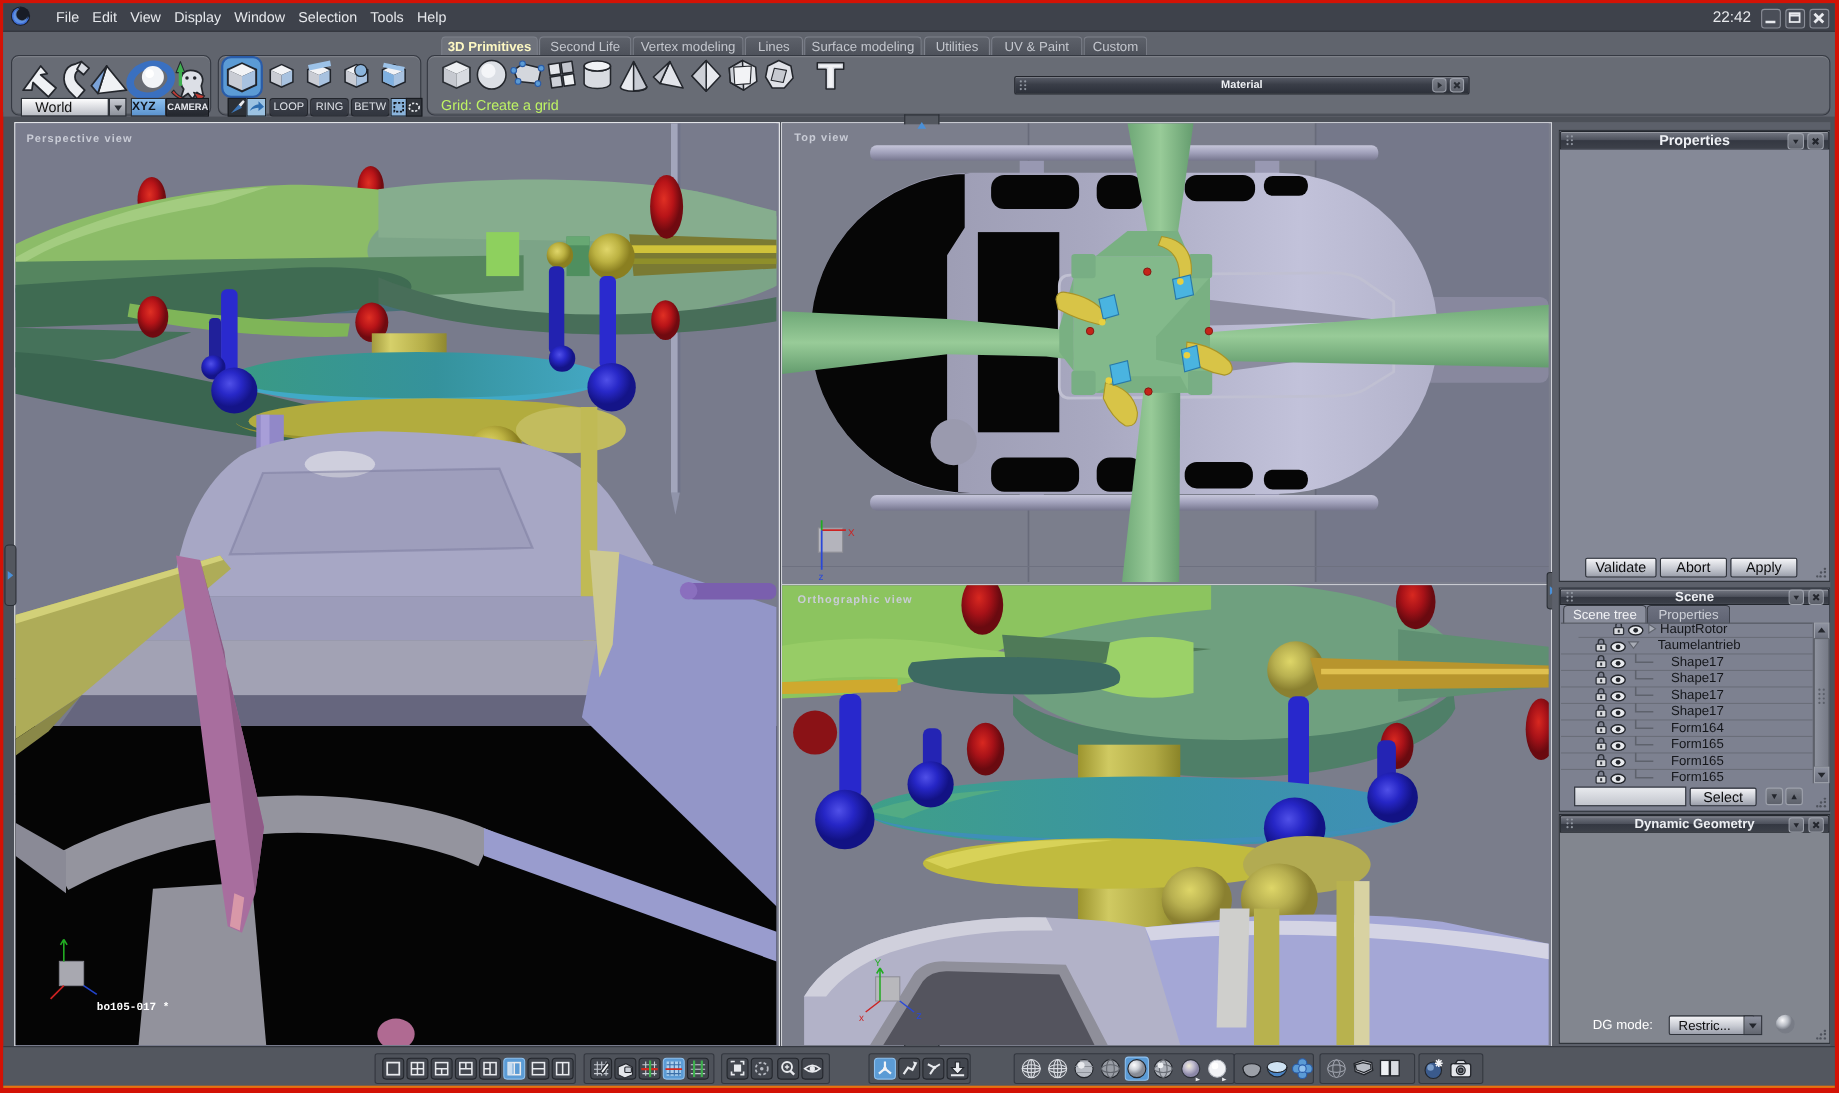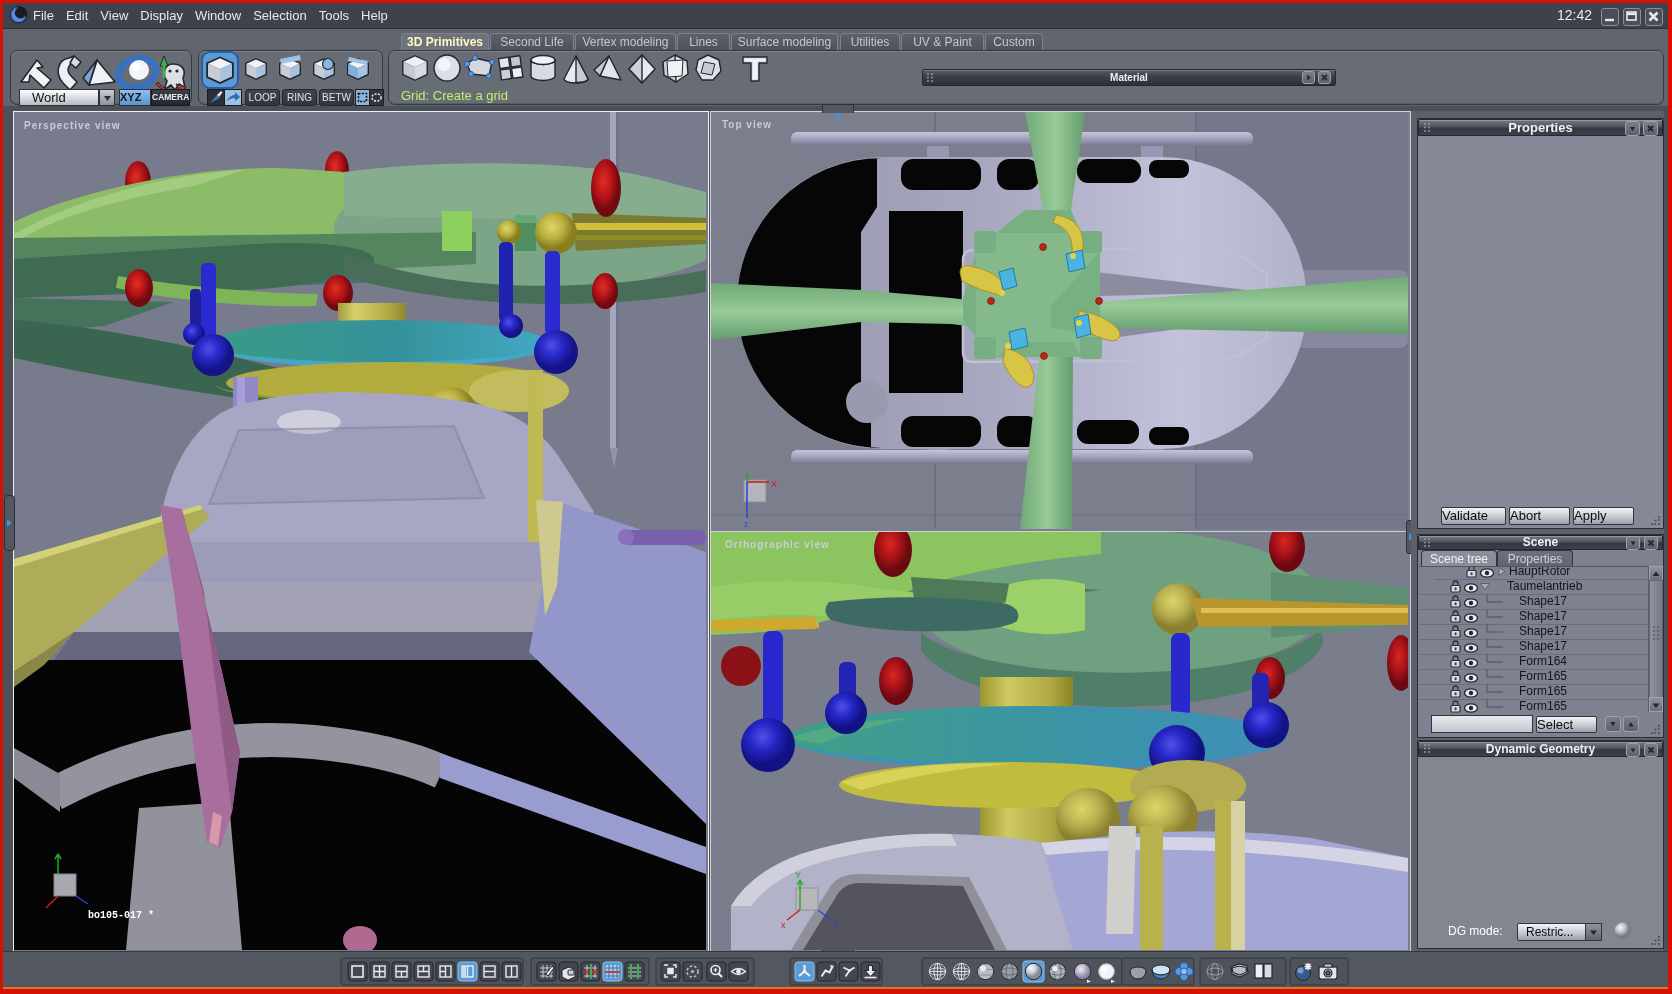--- a/index.html
+++ b/index.html
@@ -6,38 +6,38 @@
 .abs{position:absolute}
 #content{left:3px;top:3px;width:1665px;height:986px;background:#4c5058}
 #titlebar{left:0;top:0;width:1665px;height:25px;background:#3e424b;border-bottom:1px solid #2a2e35}
 .menuitem{color:#e6e8ec;font-size:13px;line-height:25px;display:inline-block}
 #toolbar{left:0;top:26px;width:1665px;height:77px;background:#60646d}
 .grp{border:1px solid #353942;border-radius:7px;background:#686c75;box-shadow:inset 0 1px 0 rgba(255,255,255,.14), inset 0 -1px 0 rgba(0,0,0,.15)}
 .tab{height:16px;border:1px solid #7d818b;border-bottom:none;border-radius:4px 4px 0 0;font-size:12px;text-align:center;line-height:16px}
 .tabsel{background:#6e727b;color:#fef9c3}
 .tabun{background:linear-gradient(#5d616a,#4e525b);color:#c3c6cd}
 .dbtn{background:linear-gradient(#40444e,#31353e);border:1px solid #23262d;border-radius:3px;color:#dfe2e8;text-align:center}
-.btn3d{background:linear-gradient(#f4f4f7,#c7cad2 55%,#9b9fab);border:1px solid #30343c;border-radius:2px;color:#0b0b0d;}
+.btn3d{background:linear-gradient(#f4f4f7,#c7cad2 55%,#9b9fab);border:1px solid #30343c;border-radius:2px;color:#0b0b0d;text-align:center}
 .ptitle{background:linear-gradient(#757984 0%,#4d515c 48%,#343842 52%,#3c4049);color:#eef0f4;font-size:13px;font-weight:bold;text-align:center;border:1px solid #23272e;border-radius:2px 2px 0 0;box-shadow:inset 0 1px 0 rgba(255,255,255,.25)}
 .tbtn{width:13px;height:13px;border:1px solid #9da1ab;border-radius:3px;background:linear-gradient(#7b7f89,#5d616b);color:#d8dbe2;font-size:9px;line-height:12px;text-align:center;font-weight:bold}
 .treerow{height:15px;border-bottom:1px solid #6a6e79;font-size:12px;color:#14161a;white-space:nowrap}
 </style></head><body>
 
 <div id="content" class="abs">
 
 <div id="titlebar" class="abs">
   <svg class="abs" style="left:6px;top:2px" width="21" height="21" viewBox="0 0 24 24">
     <circle cx="11" cy="11" r="10" fill="#181c26"></circle>
     <path d="M11 2 A9 9 0 1 0 20 11 A7.2 7.2 0 1 1 11 2 Z" fill="#3f6fd8"></path>
     <path d="M11 3.5 A7.5 7.5 0 1 0 18.5 11 A6 6 0 1 1 11 3.5 Z" fill="#6da0e8" opacity=".7"></path>
   </svg>
-  <div class="abs" style="left:30px;top:0">
+  <div class="abs" style="left:48px;top:0">
     <span class="menuitem" style="margin-right:12px">File</span><span class="menuitem" style="margin-right:12px">Edit</span><span class="menuitem" style="margin-right:12px">View</span><span class="menuitem" style="margin-right:12px">Display</span><span class="menuitem" style="margin-right:12px">Window</span><span class="menuitem" style="margin-right:12px">Selection</span><span class="menuitem" style="margin-right:12px">Tools</span><span class="menuitem">Help</span>
   </div>
-  <div class="abs" style="right:76px;top:0;color:#e8eaee;font-size:14px;line-height:25px">12:42</div>
+  <div class="abs" style="right:76px;top:0;color:#e8eaee;font-size:14px;line-height:25px">22:42</div>
   <div class="abs" style="right:49px;top:5px;width:16px;height:16px;border:1px solid #8a8e98;border-radius:3px;background:#4a4e58"><svg width="16" height="16">
           <path d="M3 11 H12" stroke="#e8eaee" stroke-width="2.4"></path>
         </svg></div>
   <div class="abs" style="right:27px;top:5px;width:16px;height:16px;border:1px solid #8a8e98;border-radius:3px;background:#4a4e58"><svg width="16" height="16">
           <rect x="3" y="3" width="9" height="8" fill="none" stroke="#e8eaee" stroke-width="1.6"></rect>
           <path d="M3 5 H12" stroke="#e8eaee" stroke-width="2.2"></path>
         </svg></div>
   <div class="abs" style="right:5px;top:5px;width:16px;height:16px;border:1px solid #8a8e98;border-radius:3px;background:#4a4e58"><svg width="16" height="16">
           <path d="M3.5 3.5 L11.5 11.5 M11.5 3.5 L3.5 11.5" stroke="#e8eaee" stroke-width="2.6"></path>
         </svg></div>

